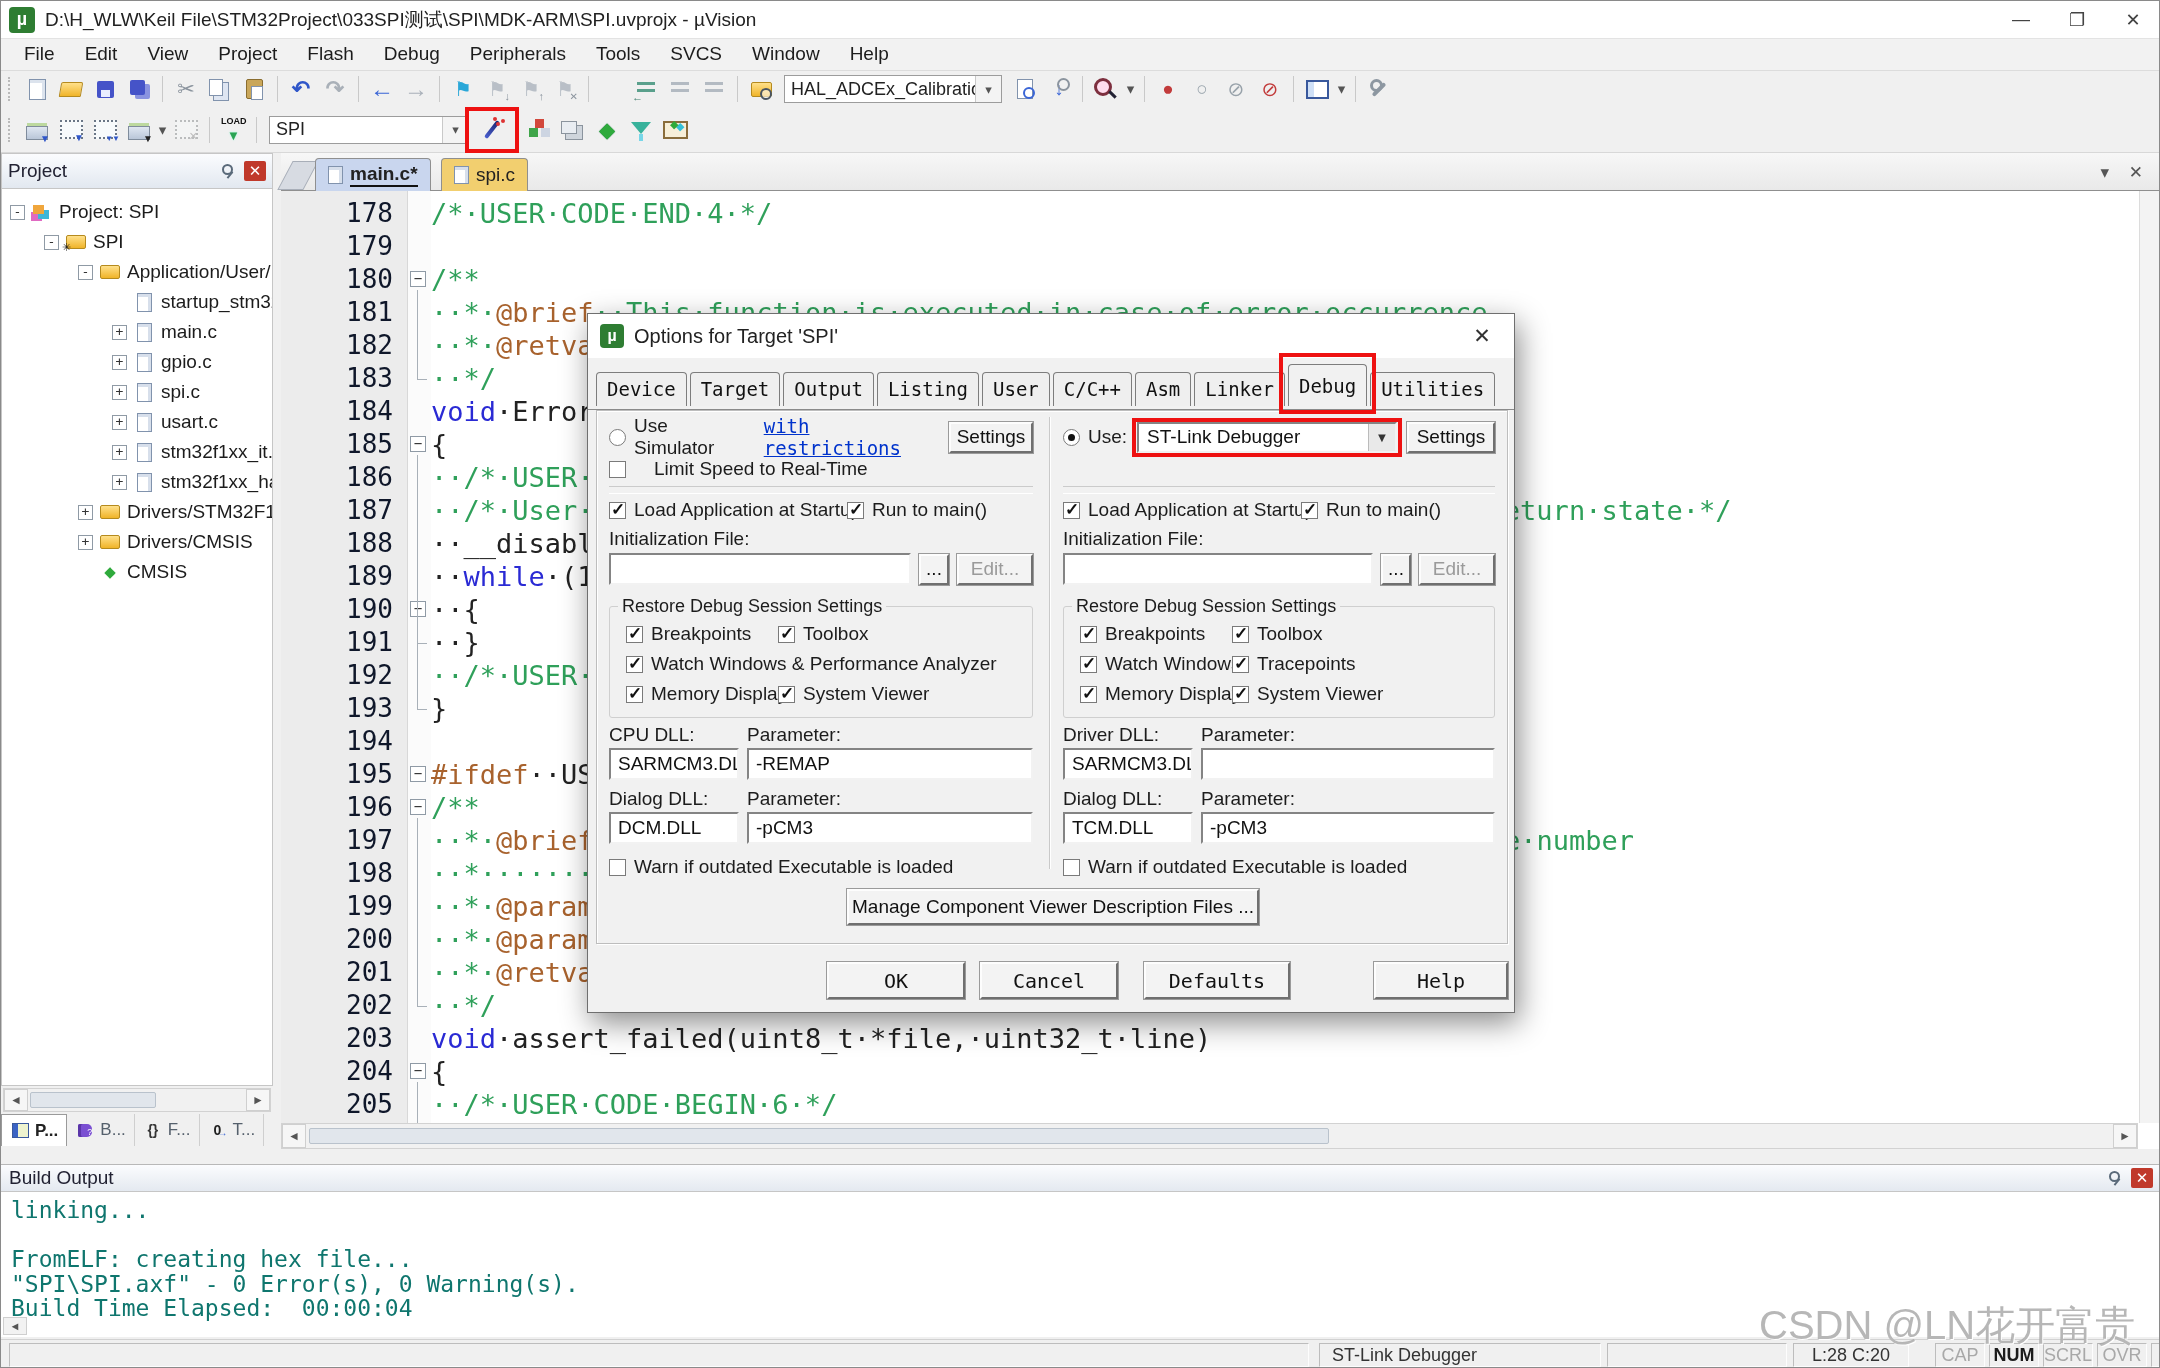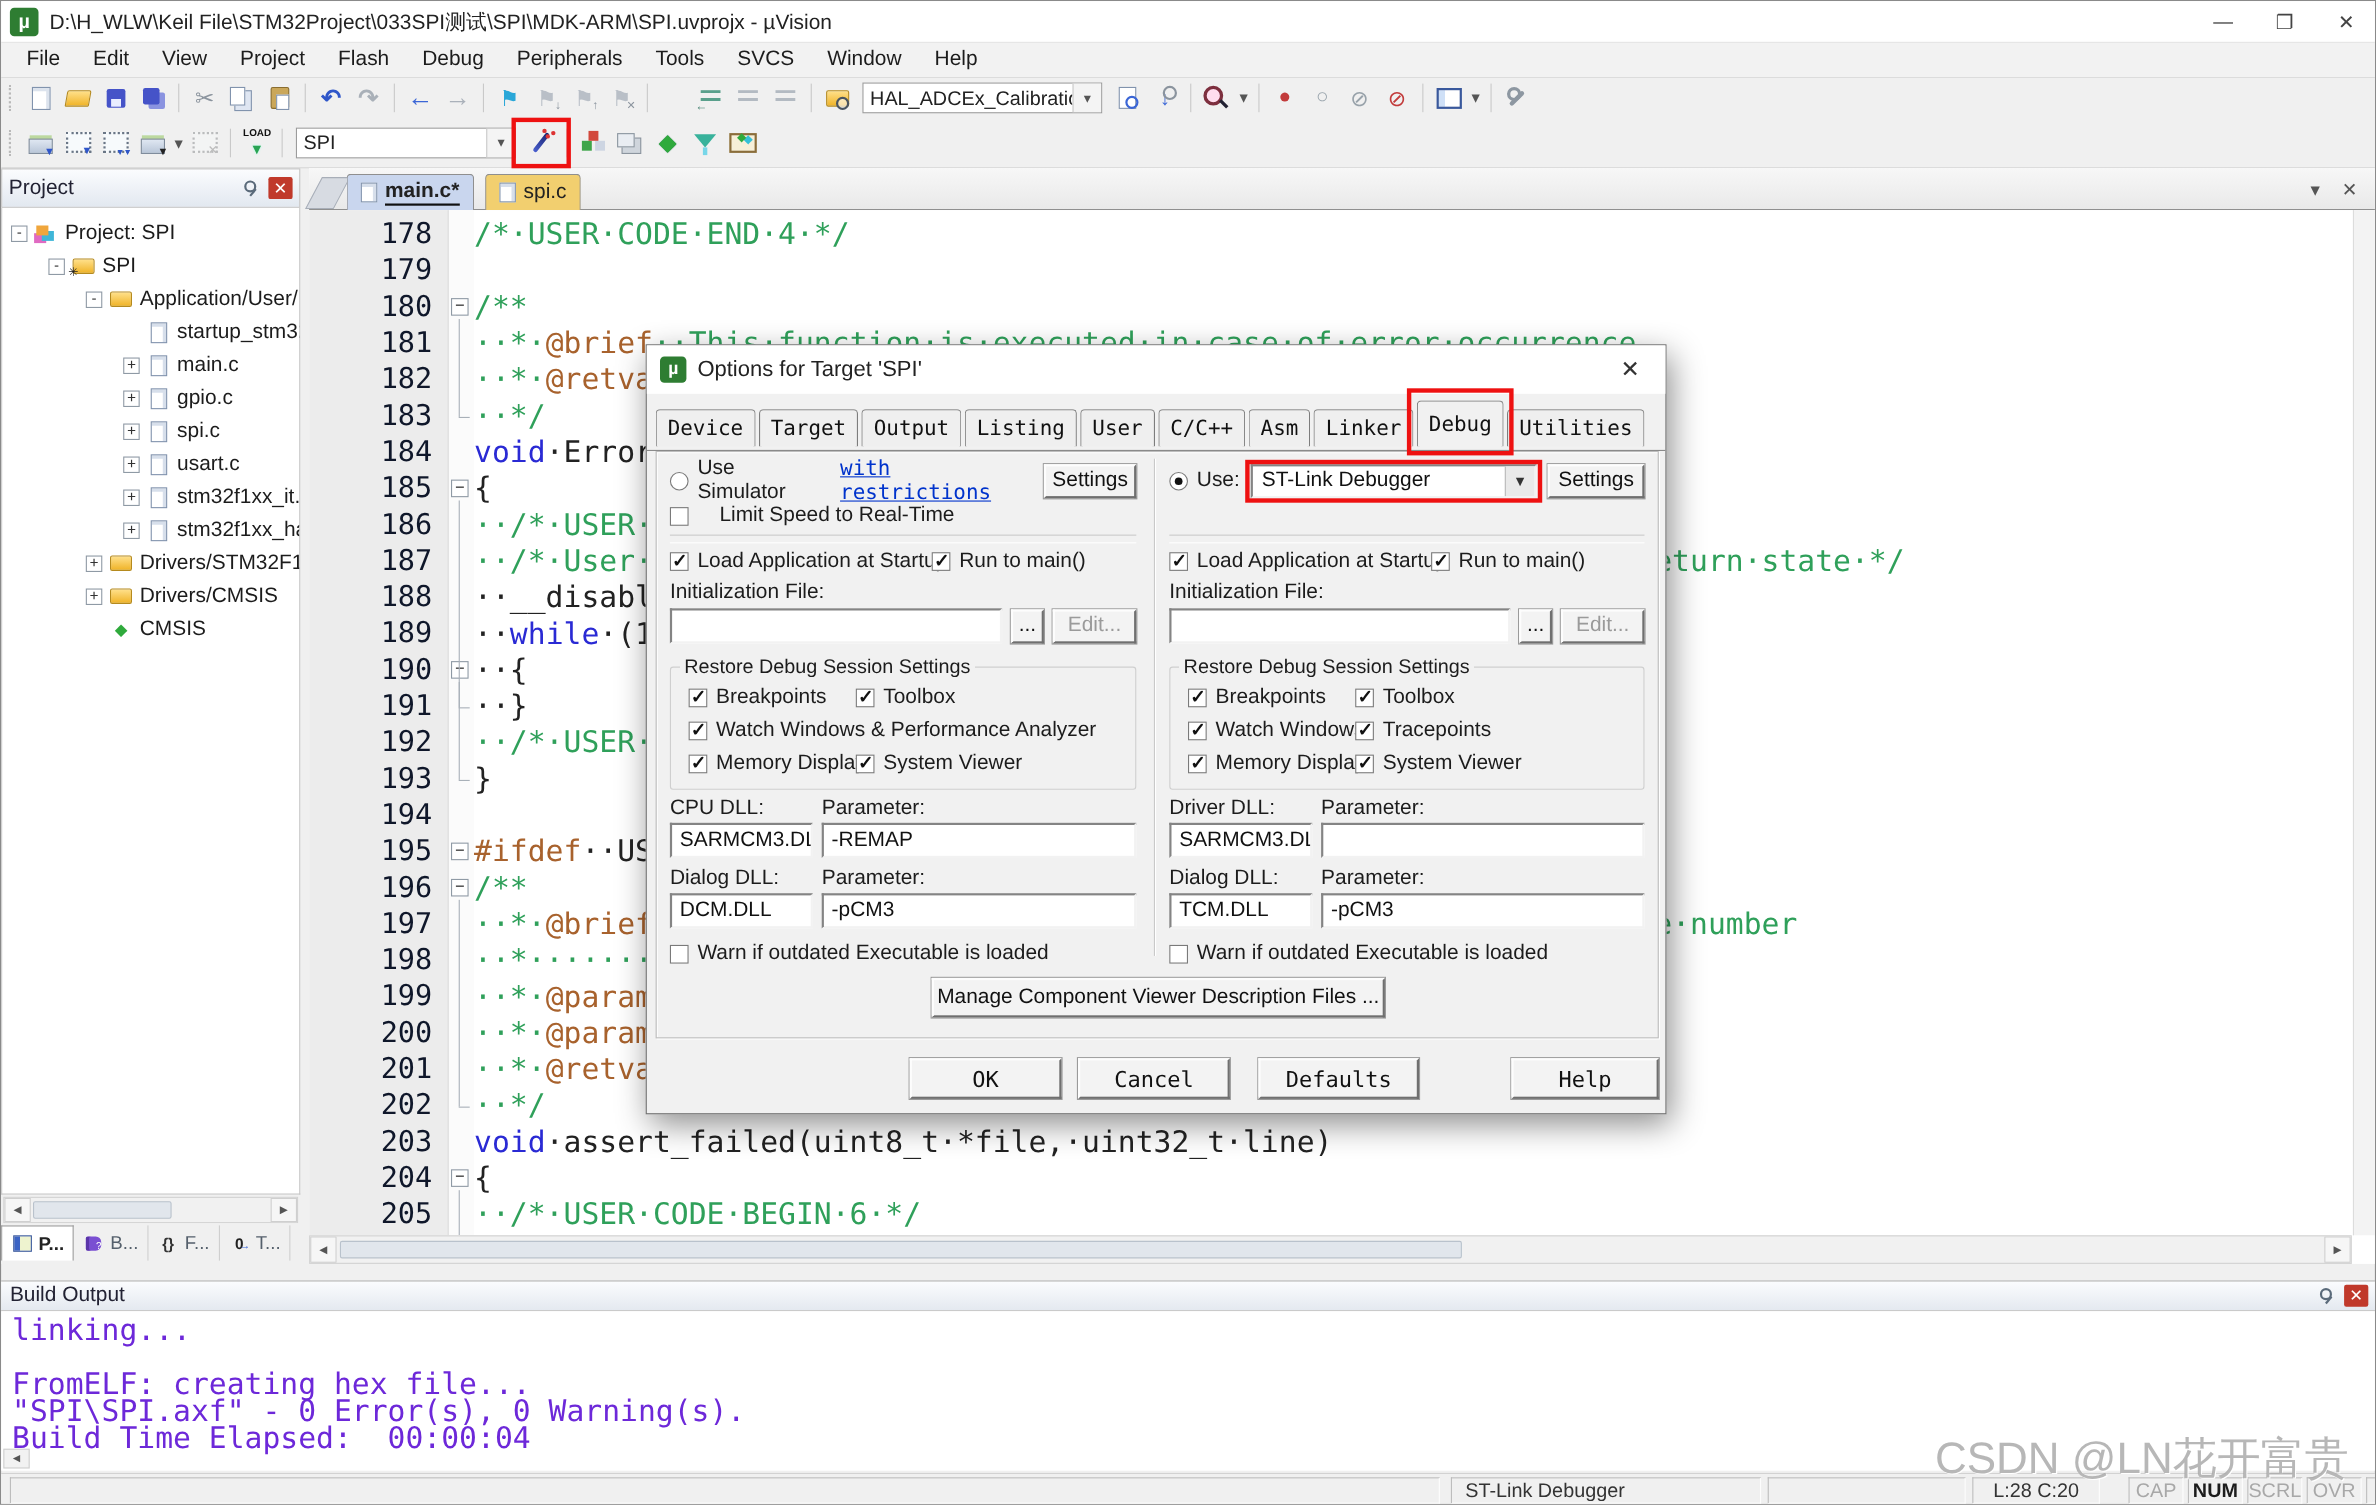--- a/index.html
+++ b/index.html
@@ -199,21 +199,21 @@
   .row-warn{height:30px;margin-top:6px;}
   #managebtn{position:absolute;left:250px;top:478px;width:412px;height:36px;font-size:19px;}
   .dbot{position:absolute;top:648px;height:37px;font-family:"DejaVu Sans Mono",monospace;font-size:20px;}
   #btn-ok{left:239px;width:138px;} #btn-cancel{left:392px;width:138px;} #btn-defaults{left:556px;width:146px;} #btn-help{left:786px;width:134px;}
 
   
   #buildheader{left:0;top:1163px;width:2160px;height:28px;background:linear-gradient(#fbfcfe,#e4e9f0);border-top:1px solid #b8b8b8;
                border-bottom:1px solid #c6c6c6;display:flex;align-items:center;padding:0 8px;}
   #buildheader .ptitle{font-size:19px;color:#223;}
   #buildout{left:0;top:1191px;width:2160px;height:145px;background:#fff;overflow:hidden;}
-  .boline{position:absolute;left:10px;font-family:"DejaVu Sans Mono",monospace;font-size:27px;line-height:24px;color:#6d28d9;white-space:pre;}
+  .boline{position:absolute;left:10px;font-family:"DejaVu Sans Mono",monospace;font-size:23px;line-height:24px;color:#0f766e;white-space:pre;}
   #boscroll{left:2px;top:1316px;width:24px;height:18px;background:#f2f2f2;border:1px solid #cfcfcf;display:flex;align-items:center;justify-content:center;font-size:11px;color:#555;}
   #statusbar{left:0;top:1338px;width:2160px;height:30px;background:#f0f0f0;border-top:1px solid #d2d2d2;}
   .scell{position:absolute;top:3px;height:24px;border:1px solid;border-color:#bdbdbd #fdfdfd #fdfdfd #bdbdbd;
          font-size:18px;color:#333;display:flex;align-items:center;padding:0 12px;}
   .sind{position:absolute;top:3px;height:24px;width:50px;border:1px solid;border-color:#bdbdbd #fdfdfd #fdfdfd #bdbdbd;
         font-size:18px;display:flex;align-items:center;justify-content:center;color:#a8a8a8;}
   .sind.on{color:#1c1c1c;font-weight:bold;}
   #watermark{left:1758px;top:1297px;font-size:40px;color:rgba(165,165,165,.8);text-shadow:1px 1px 0 #fff;z-index:60;pointer-events:none;white-space:nowrap;}
 </style>
 </head>

